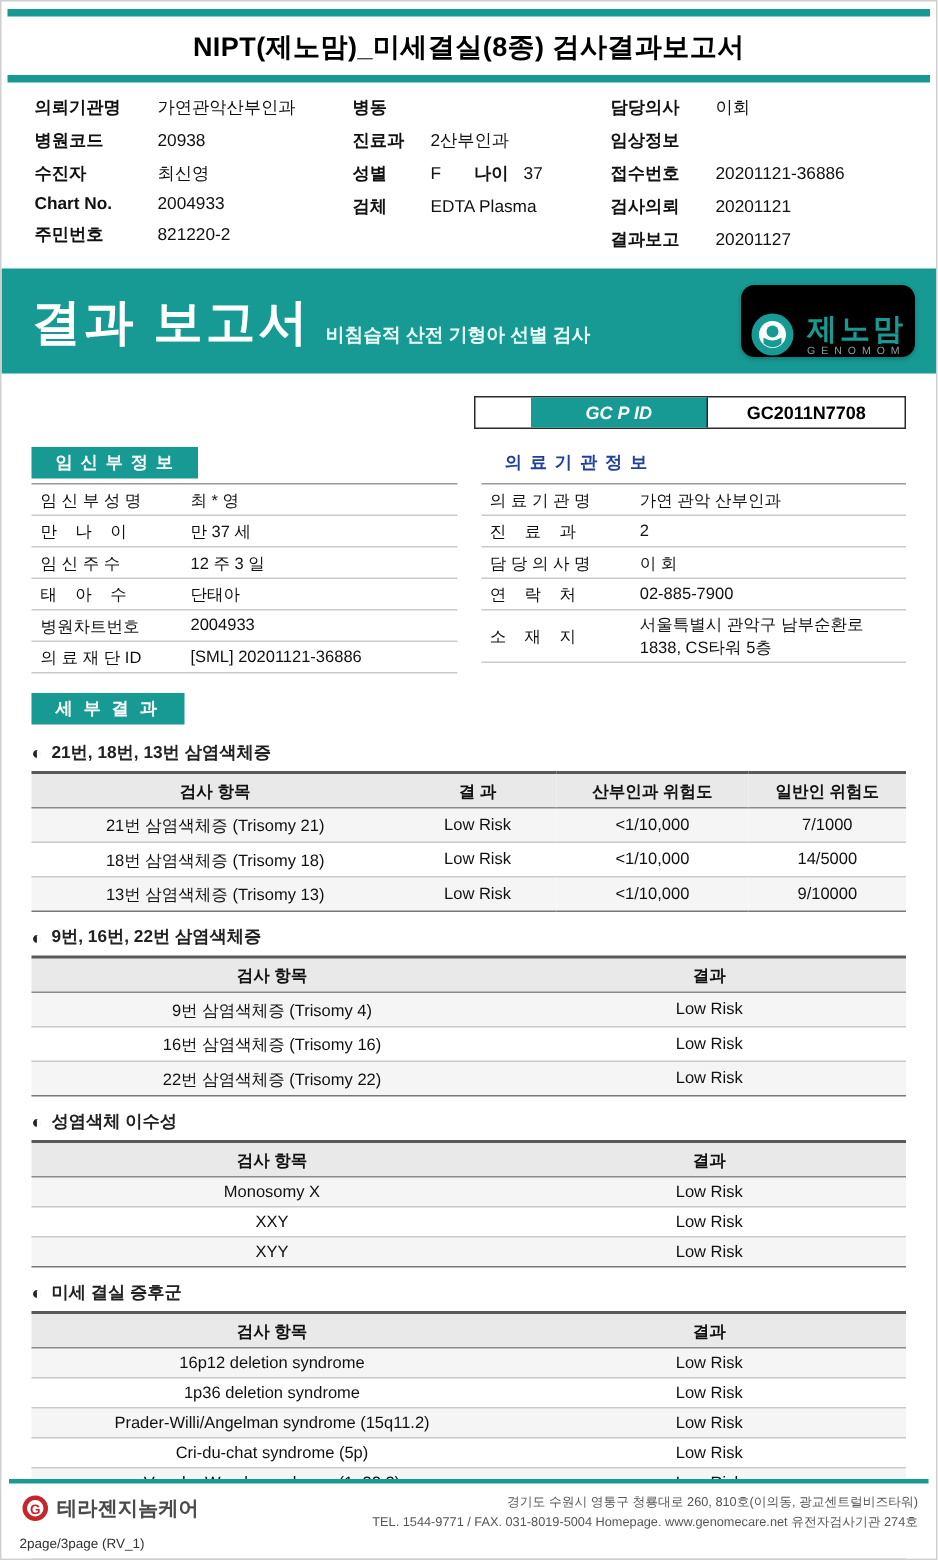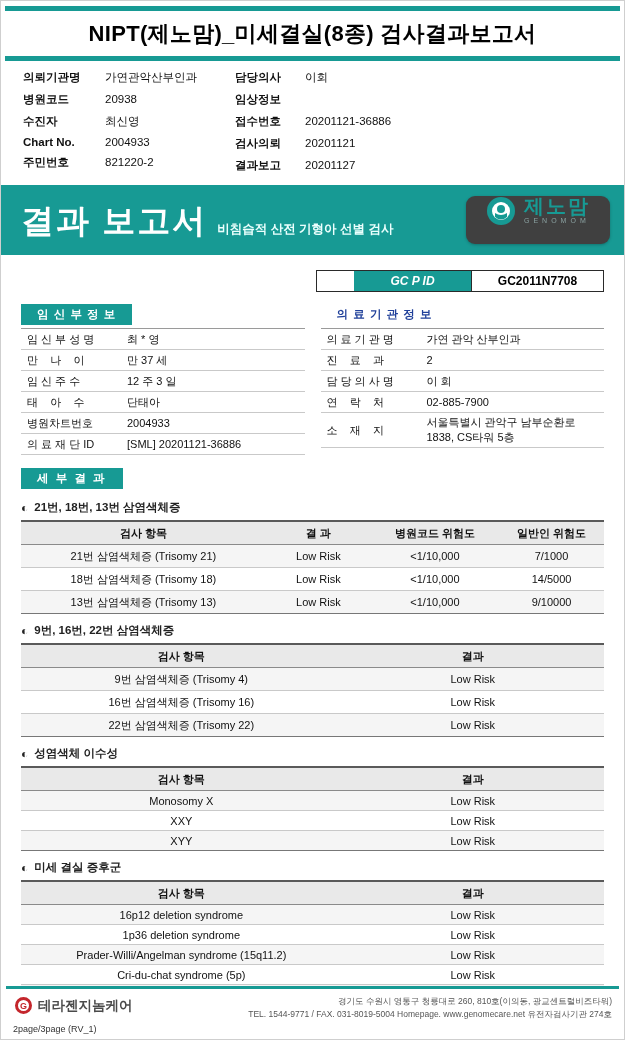--- a/index.html
+++ b/index.html
@@ -21,21 +21,21 @@
   }
 
   
   .title-bar{
     margin:5px 4px 0 4px;
     border-top:5px solid var(--teal);
     border-bottom:5px solid var(--teal);
     text-align:center;
     padding:8px 0 7px 0;
   }
-  .title-bar h1{font-size:22px;font-weight:bold;letter-spacing:.3px;color:#000;}
+  .title-bar h1{font-size:18px;font-weight:bold;letter-spacing:.3px;color:#000;}
 
   
   .info-grid{display:flex;padding:9px 20px 8px 22px;font-size:11.5px;}
   .info-col{display:flex;flex-direction:column;gap:7px;}
   .info-col.c1{width:212px;}
   .info-col.c2{width:172px;}
   .info-col.c3{flex:1;}
   .info-row{display:flex;align-items:baseline;}
   .lbl{font-weight:bold;white-space:pre;}
   .c1 .lbl{width:82px;}
@@ -45,22 +45,22 @@
   .val{white-space:pre;}
 
   
   .banner{
     margin-top:4px;height:70px;background:var(--teal);
     display:flex;align-items:center;padding:0 14px 0 20px;
   }
   .banner-title{color:#fff;font-size:33px;font-weight:bold;letter-spacing:2px;line-height:1;}
   .banner-subtitle{color:#eafffd;font-size:12.5px;font-weight:bold;margin:18px 0 0 10px;}
   .logo-box{
-    margin-left:auto;background:#404040;border-radius:9px;
-    width:144px;height:48px;display:flex;align-items:flex-start;justify-content:center;gap:8px;
+    margin-left:auto;background:#000000;border-radius:9px;
+    width:116px;height:48px;display:flex;align-items:flex-end;justify-content:center;gap:8px;
     box-shadow:0 1px 3px rgba(0,0,0,.25);
   }
   .logo-icon{display:flex;}
   .logo-text{display:flex;flex-direction:column;line-height:1.05;}
   .logo-name{color:var(--teal);font-size:20px;font-weight:bold;letter-spacing:2px;}
   .logo-sub{color:#8aa0a0;font-size:7px;letter-spacing:4px;}
 
   
   .gcpid{
     display:flex;width:288px;height:22px;margin:15px 20px 12px auto;
@@ -137,20 +137,40 @@
           <span class="lbl">수진자</span>
           <span class="val">최신영</span>
         </div>
       <div class="info-row">
           <span class="lbl">Chart No.</span>
           <span class="val">2004933</span>
         </div>
       <div class="info-row">
           <span class="lbl">주민번호</span>
           <span class="val">821220-2</span>
+        </div>
+    </div>
+    <div class="info-col c2">
+      <div class="info-row">
+          <span class="lbl">병동</span>
+          <span class="val"></span>
+        </div>
+      <div class="info-row">
+          <span class="lbl">진료과</span>
+          <span class="val">2산부인과</span>
+        </div>
+      <div class="info-row">
+          <span class="lbl">성별</span>
+          <span class="val">F</span>
+          <span class="lbl2">나이</span>
+          <span class="val">37</span>
+        </div>
+      <div class="info-row">
+          <span class="lbl">검체</span>
+          <span class="val">EDTA Plasma</span>
         </div>
     </div>
     <div class="info-col c3">
       <div class="info-row">
           <span class="lbl">담당의사</span>
           <span class="val">이회</span>
         </div>
       <div class="info-row">
           <span class="lbl">임상정보</span>
           <span class="val"></span>
@@ -267,21 +287,21 @@
       <colgroup>
           <col style="width:42%">
           <col style="width:18%">
           <col style="width:22%">
           <col style="width:18%">
         </colgroup>
       <thead>
         <tr>
           <th>검사 항목</th>
           <th>결 과</th>
-          <th>병원코드 위험도</th>
+          <th>산부인과 위험도</th>
           <th>일반인 위험도</th>
         </tr>
       </thead>
       <tbody>
         <tr>
           <td>21번 삼염색체증 (Trisomy 21)</td>
           <td>Low Risk</td>
           <td>&lt;1/10,000</td>
           <td>7/1000</td>
         </tr>

